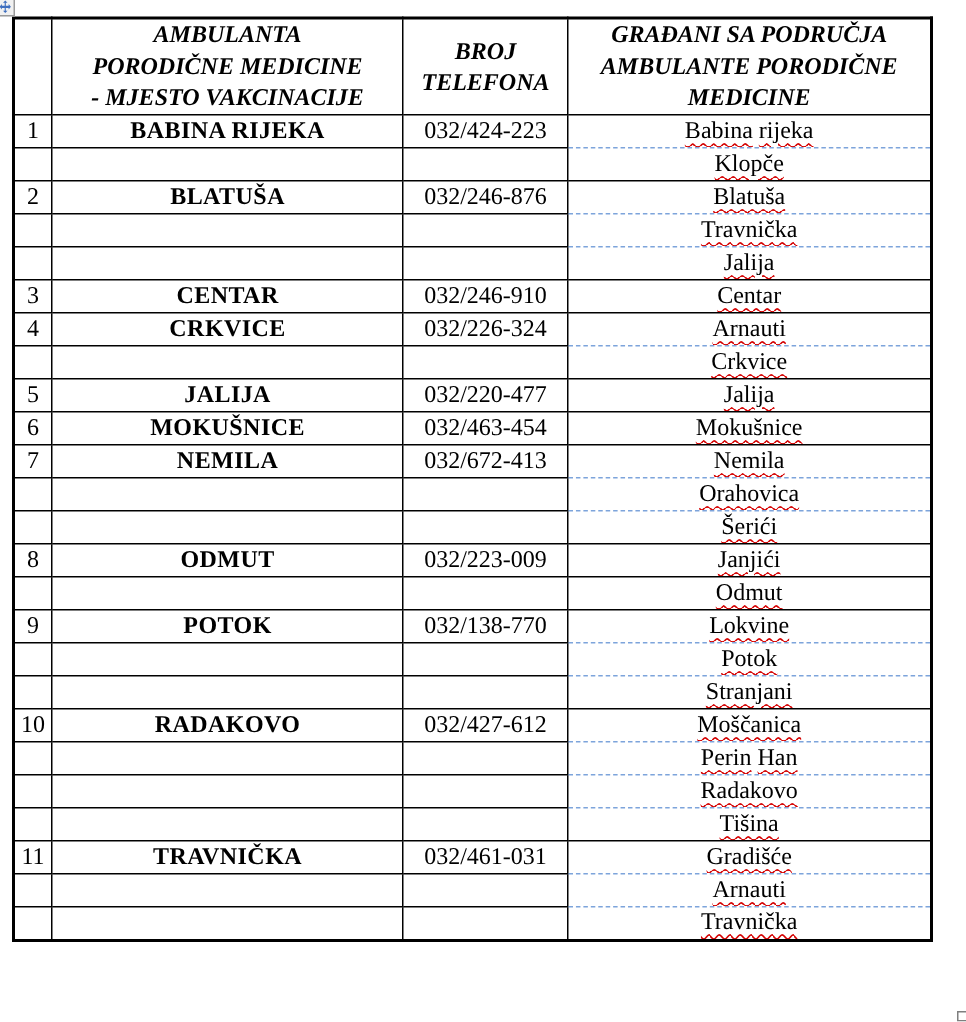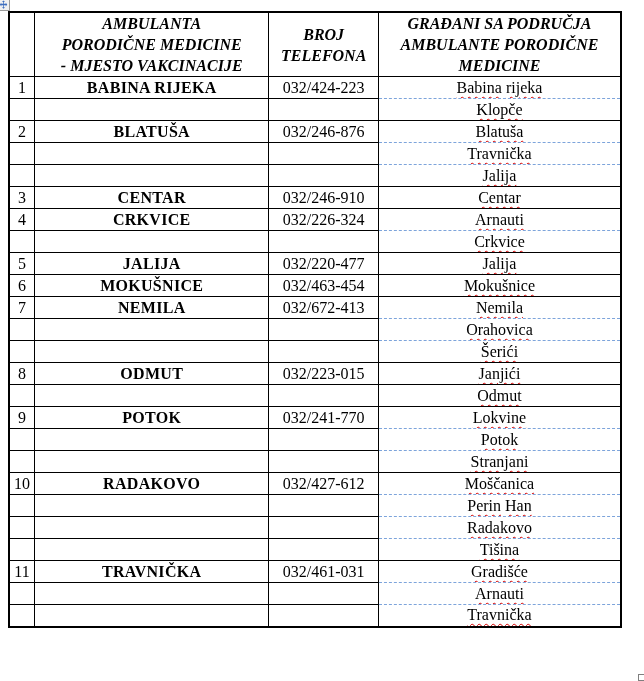--- a/index.html
+++ b/index.html
@@ -203,33 +203,33 @@
         </tr>
         <tr class="body-row">
           <td></td>
           <td class="clinic-cell"></td>
           <td class="phone-cell"></td>
           <td class="place-cell top-dashed"><span class="spell-wavy">Šerići</span></td>
         </tr>
         <tr class="body-row">
           <td>8</td>
           <td class="clinic-cell">ODMUT</td>
-          <td class="phone-cell">032/223-015</td>
+          <td class="phone-cell">032/223-009</td>
           <td class="place-cell top-solid"><span class="spell-wavy">Janjići</span></td>
         </tr>
         <tr class="body-row">
           <td></td>
           <td class="clinic-cell"></td>
           <td class="phone-cell"></td>
           <td class="place-cell top-solid"><span class="spell-wavy">Odmut</span></td>
         </tr>
         <tr class="body-row">
           <td>9</td>
           <td class="clinic-cell">POTOK</td>
-          <td class="phone-cell">032/241-770</td>
+          <td class="phone-cell">032/138-770</td>
           <td class="place-cell top-solid"><span class="spell-wavy">Lokvine</span></td>
         </tr>
         <tr class="body-row">
           <td></td>
           <td class="clinic-cell"></td>
           <td class="phone-cell"></td>
           <td class="place-cell top-dashed"><span class="spell-wavy">Potok</span></td>
         </tr>
         <tr class="body-row">
           <td></td>

